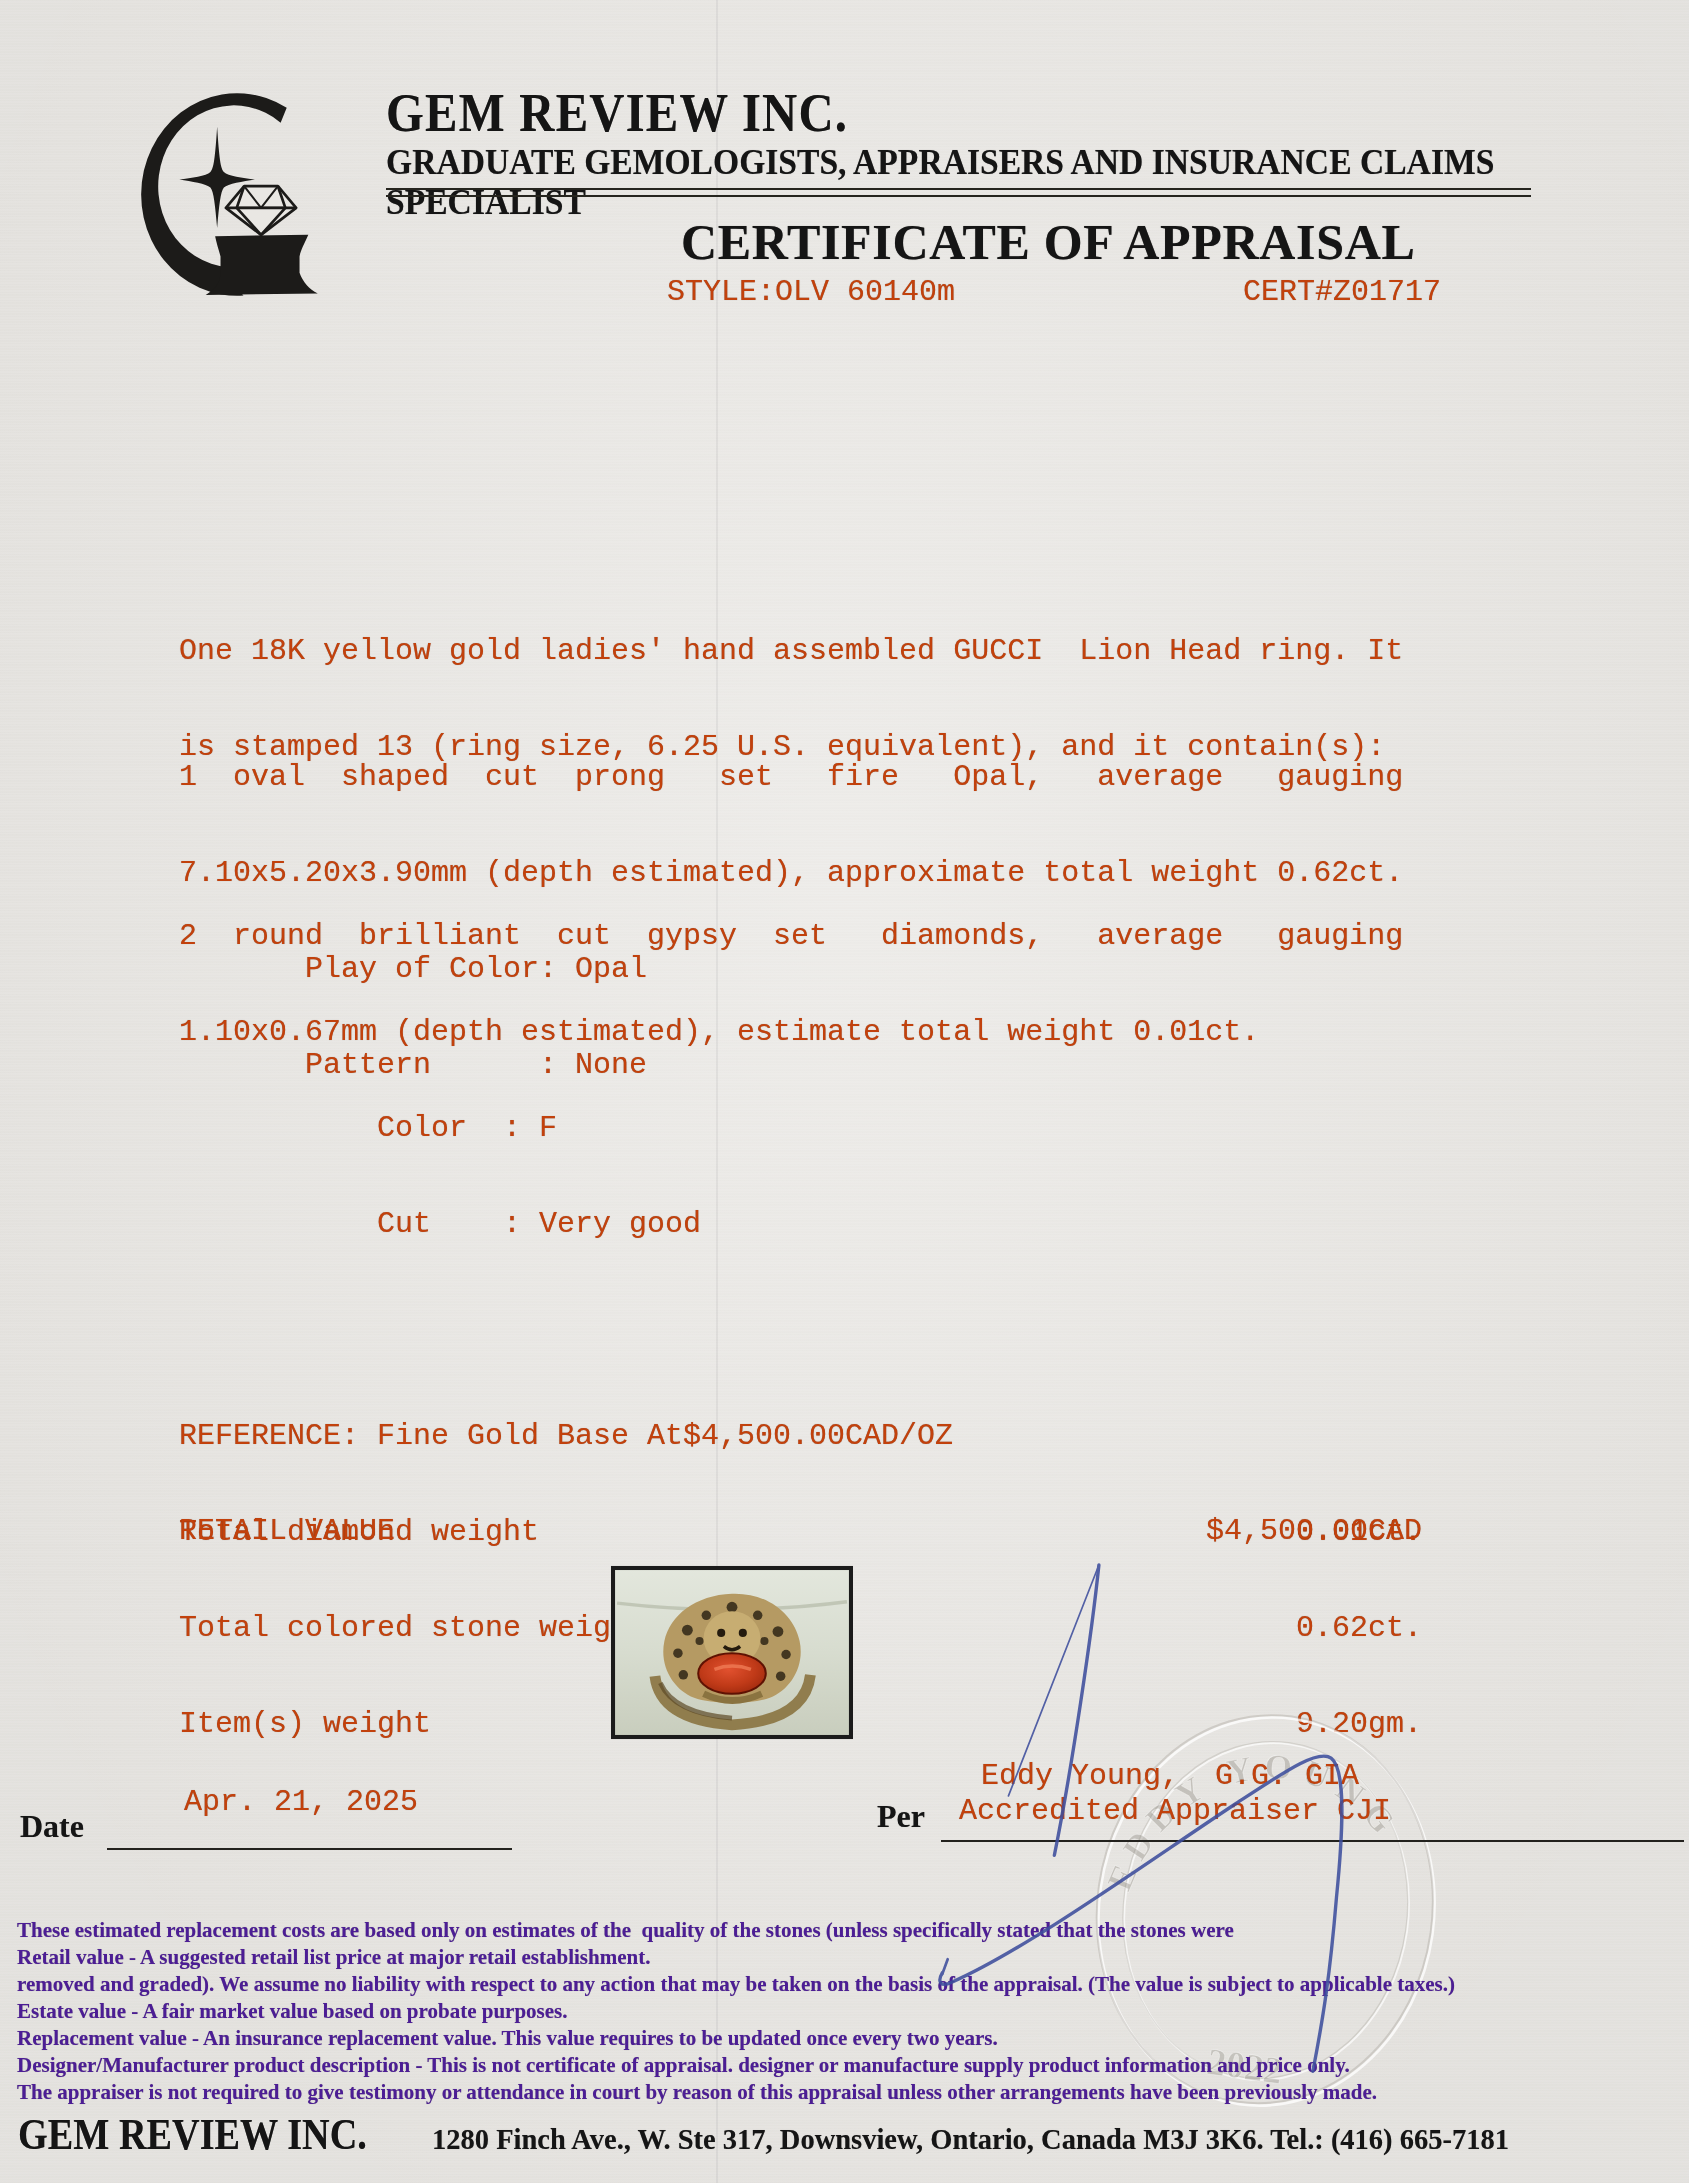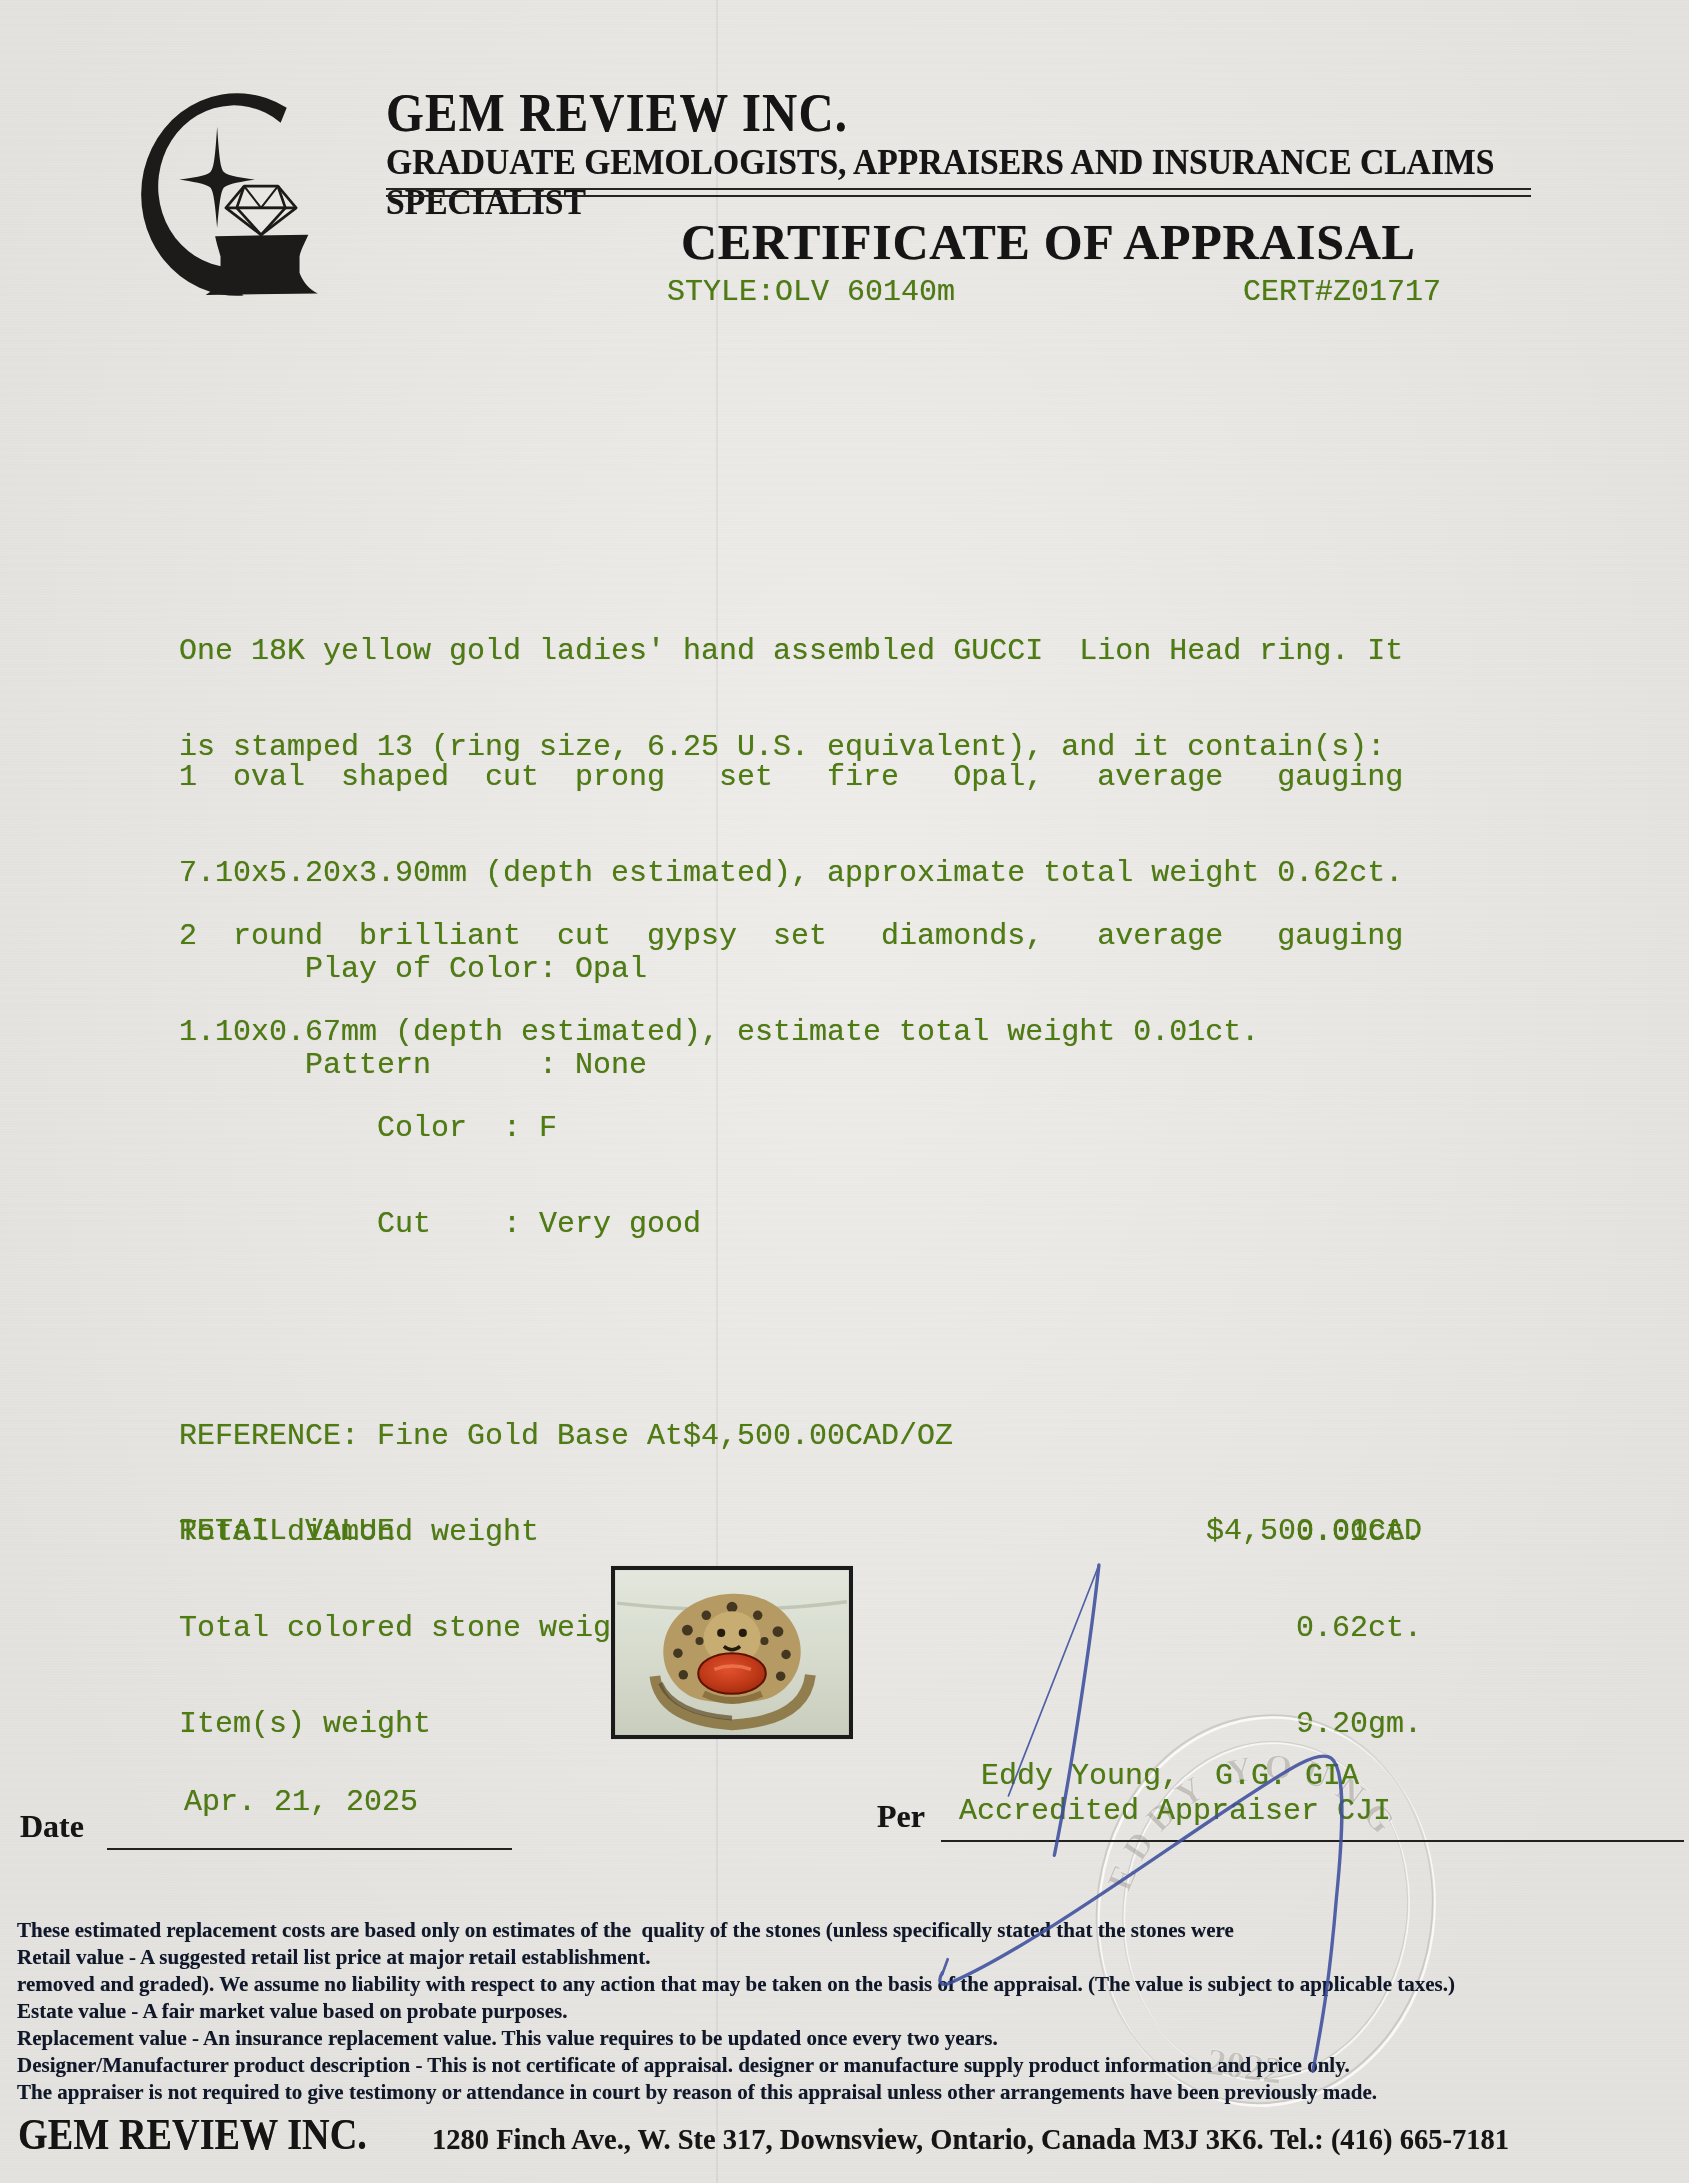--- a/index.html
+++ b/index.html
@@ -6,31 +6,31 @@
   body{width:1690px;height:2183px;position:relative;background:#eae8e4;overflow:hidden;
        font-family:"Liberation Serif",serif;}
   .paper{position:absolute;inset:0;
       background:
         radial-gradient(ellipse at 50% 40%, rgba(255,255,255,0.25), rgba(0,0,0,0.02) 80%),
         repeating-linear-gradient(0deg, rgba(120,120,120,0.018) 0 1.4px, rgba(255,255,255,0.02) 1.4px 2.7px),
         #e9e7e3;}
   .scanline{position:absolute;left:716px;top:0;width:2px;height:2183px;background:rgba(120,120,130,0.10);}
   .abs{position:absolute;}
   .mono{font-family:"Liberation Mono","DejaVu Sans Mono",monospace;font-size:30px;line-height:32px;
-        color:#4d7c0f;white-space:pre;text-shadow:0 0 0.7px rgba(40,40,40,0.45);}
+        color:#c2410c;white-space:pre;text-shadow:0 0 0.7px rgba(40,40,40,0.45);}
   .serifb{font-family:"Liberation Serif",serif;font-weight:bold;color:#151515;}
   .cond{display:inline-block;transform-origin:0 50%;}
   .company-line{font-size:54px;letter-spacing:1.4px;text-shadow:0 0 0.7px rgba(0,0,0,.5);}
   .tagline-line{font-size:35px;letter-spacing:0px;text-shadow:0 0 0.7px rgba(0,0,0,.45);}
   .rule2{border-top:2.7px solid #26251f;border-bottom:2px solid #26251f;height:4.7px;}
   .certtitle{font-size:50px;letter-spacing:0.7px;text-shadow:0 0 0.7px rgba(0,0,0,.5);}
   .label-big{font-size:32px;text-shadow:0 0 0.7px rgba(0,0,0,.4);text-align:right;}
   .uline{border-bottom:2.7px solid #23221e;height:0;}
   .valrow{display:flex;justify-content:space-between;width:1243px;}
-  .disc{font-size:21px;line-height:27px;color:#0f172a;font-weight:bold;white-space:pre;
+  .disc{font-size:21px;line-height:27px;color:#4c1d95;font-weight:bold;white-space:pre;
         font-family:"Liberation Serif",serif;text-shadow:0 0 0.7px rgba(0,0,0,.35);}
   .footer-co{font-size:45px;text-shadow:0 0 0.7px rgba(0,0,0,.5);}
   .footer-ad{font-size:30px;text-shadow:0 0 0.7px rgba(0,0,0,.4);}
   svg{overflow:visible;}
   .noptr{pointer-events:none;}
 </style>
 </head>
 <body>
 
 <div class="paper"></div>

